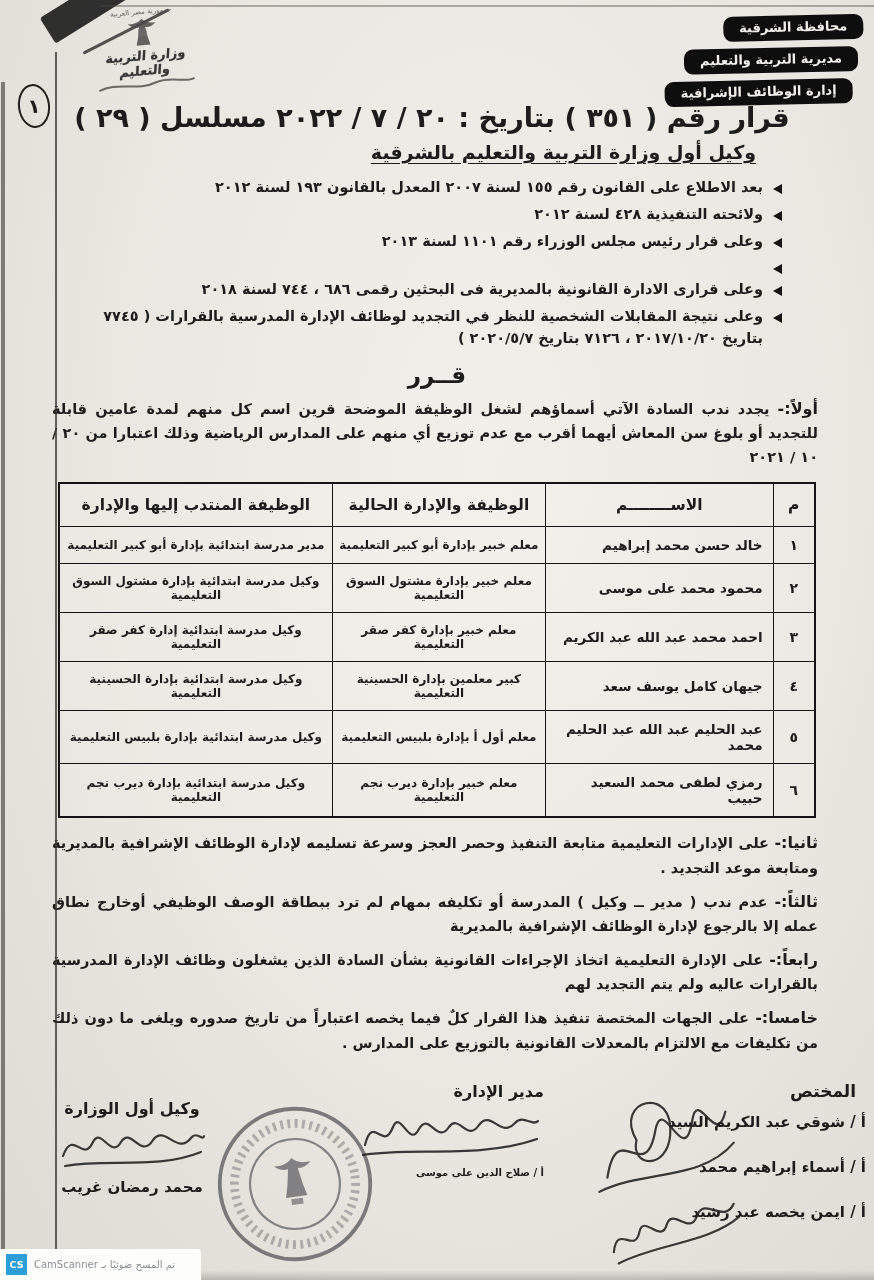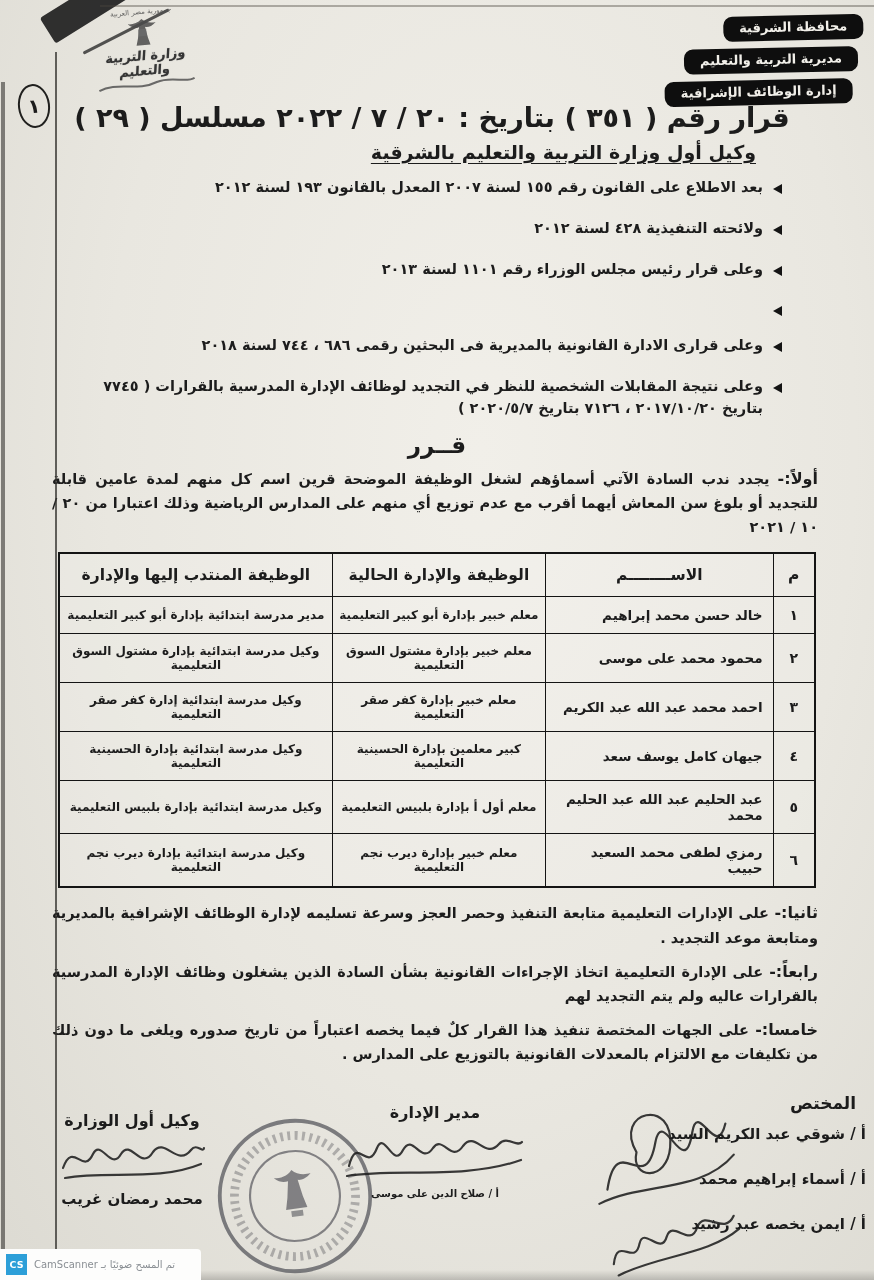--- a/index.html
+++ b/index.html
@@ -41,21 +41,21 @@
   .page-num{ position:absolute; top:84px; left:18px; width:32px; height:44px;
     border:2px solid #20201e; border-radius:50%; display:flex; align-items:center;
     justify-content:center; font-size:20px; font-weight:bold; transform:rotate(-7deg); }
 
   
   .title{ margin:102px 70px 0 60px; text-align:center; font-size:27px; font-weight:bold; }
   .subtitle{ margin:8px 118px 0 0; width:fit-content; font-size:19px; font-weight:bold;
     text-decoration:underline; text-underline-offset:4px;text-align:center; }
 
   
-  .preamble{ margin:14px 92px 12px 70px; list-style:none; display:flex; flex-direction:column; gap:19px; }
+  .preamble{ margin:14px 92px 12px 70px; list-style:none; display:flex; flex-direction:column; gap:5px; }
   .preamble li{ display:flex; gap:10px; align-items:flex-start; font-size:14.5px;
     font-weight:bold; line-height:1.5; }
   .bullet{ flex:0 0 auto; margin-top:7px; width:0; height:0;
     border-top:5px solid transparent; border-bottom:5px solid transparent;
     border-right:9px solid #141414; }
 
   .decided{ margin-top:9px; text-align:center; font-size:23px; font-weight:bold; letter-spacing:1px; }
 
   .clause{ margin:8px 56px 6px 52px; font-size:14.5px; font-weight:bold;
     line-height:1.65; text-align:justify; }
@@ -73,21 +73,21 @@
 
   .clauses-rest{ margin-top:12px; }
 
   
   .sig-area{ position:relative; margin-top:24px; height:218px; }
   .sig-col{ position:absolute; z-index:2; }
   .sig-title{ font-weight:bold; }
   .sig-specialist{ right:8px; top:2px; width:300px; text-align:right; }
   .sig-specialist .sig-title{ font-size:17px; margin:0 10px 12px 0; }
   .sig-specialist .sig-name{ font-size:15px; font-weight:bold; margin-bottom:27px; }
-  .sig-director{ right:330px; top:12px; width:218px; text-align:center; }
+  .sig-director{ right:330px; top:3px; width:218px; }
   .sig-director .sig-title{ font-size:16px; }
   .sig-director .sig-name{ font-size:10px; font-weight:bold; margin-top:0; }
   .sig-under{ right:652px; top:20px; width:180px; text-align:center; }
   .sig-under .sig-title{ font-size:16px; }
   .sig-under .sig-name{ font-size:15px; font-weight:bold; }
   .squiggle{ stroke:#202020; fill:none; stroke-width:2.2; stroke-linecap:round; opacity:.88; }
   .sq-specialist-a{ position:absolute; left:18px; top:-6px; transform:rotate(-8deg); }
   .sq-specialist-b{ position:absolute; left:38px; top:118px; transform:rotate(-14deg); }
   .stamp{ position:absolute; right:496px; top:22px; z-index:1; transform:rotate(-8deg); opacity:.85; }
 
@@ -221,20 +221,24 @@
       </tr>
     </tbody>
   </table>
 
   <div class="clauses-rest">
     <div class="clause">
       <span class="label">ثانيا:-</span>
       <span>على الإدارات التعليمية متابعة التنفيذ وحصر العجز وسرعة تسليمه لإدارة الوظائف الإشرافية بالمديرية ومتابعة موعد التجديد .</span>
     </div>
     <div class="clause">
+      <span class="label">ثالثاً:-</span>
+      <span>عدم ندب ( مدير ــ وكيل ) المدرسة أو تكليفه بمهام لم ترد ببطاقة الوصف الوظيفي أوخارج نطاق عمله إلا بالرجوع لإدارة الوظائف الإشرافية بالمديرية</span>
+    </div>
+    <div class="clause">
       <span class="label">رابعاً:-</span>
       <span>على الإدارة التعليمية اتخاذ الإجراءات القانونية بشأن السادة الذين يشغلون وظائف الإدارة المدرسية بالقرارات عاليه ولم يتم التجديد لهم</span>
     </div>
     <div class="clause">
       <span class="label">خامسا:-</span>
       <span>على الجهات المختصة تنفيذ هذا القرار كلٌ فيما يخصه اعتباراً من تاريخ صدوره ويلغى ما دون ذلك من تكليفات مع الالتزام بالمعدلات القانونية بالتوزيع على المدارس .</span>
     </div>
   </div>
 
   <div class="sig-area">

